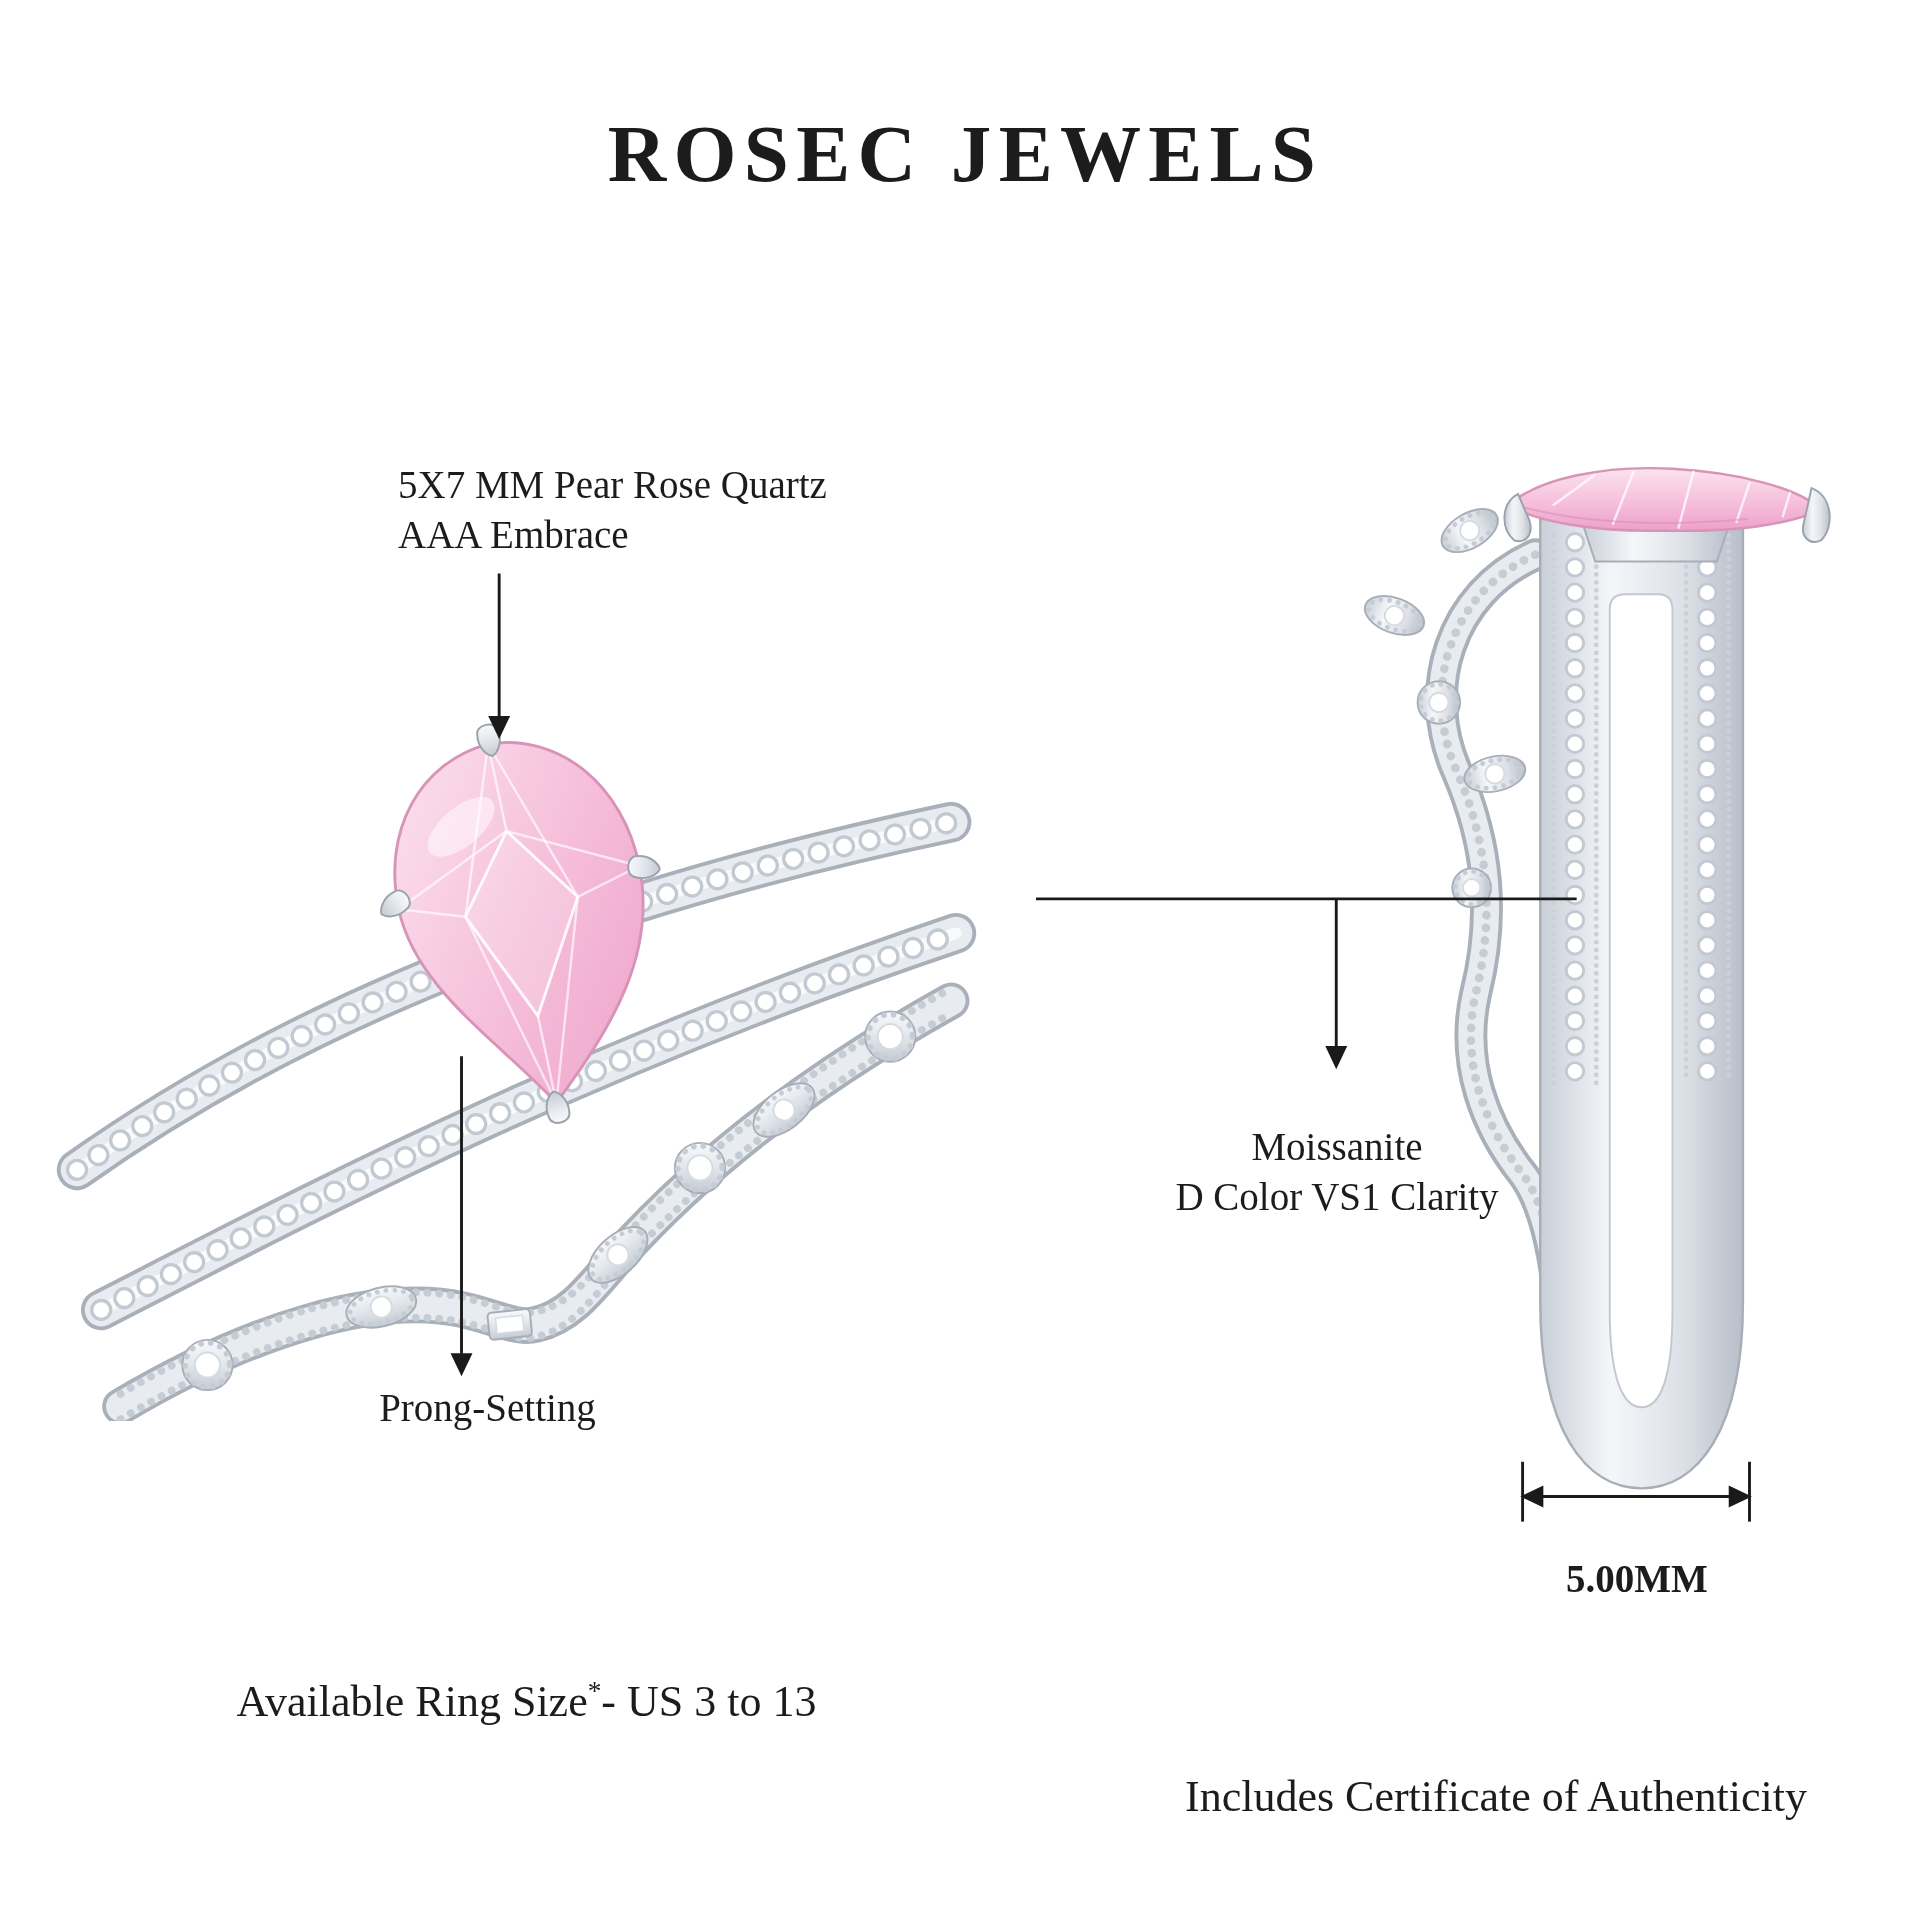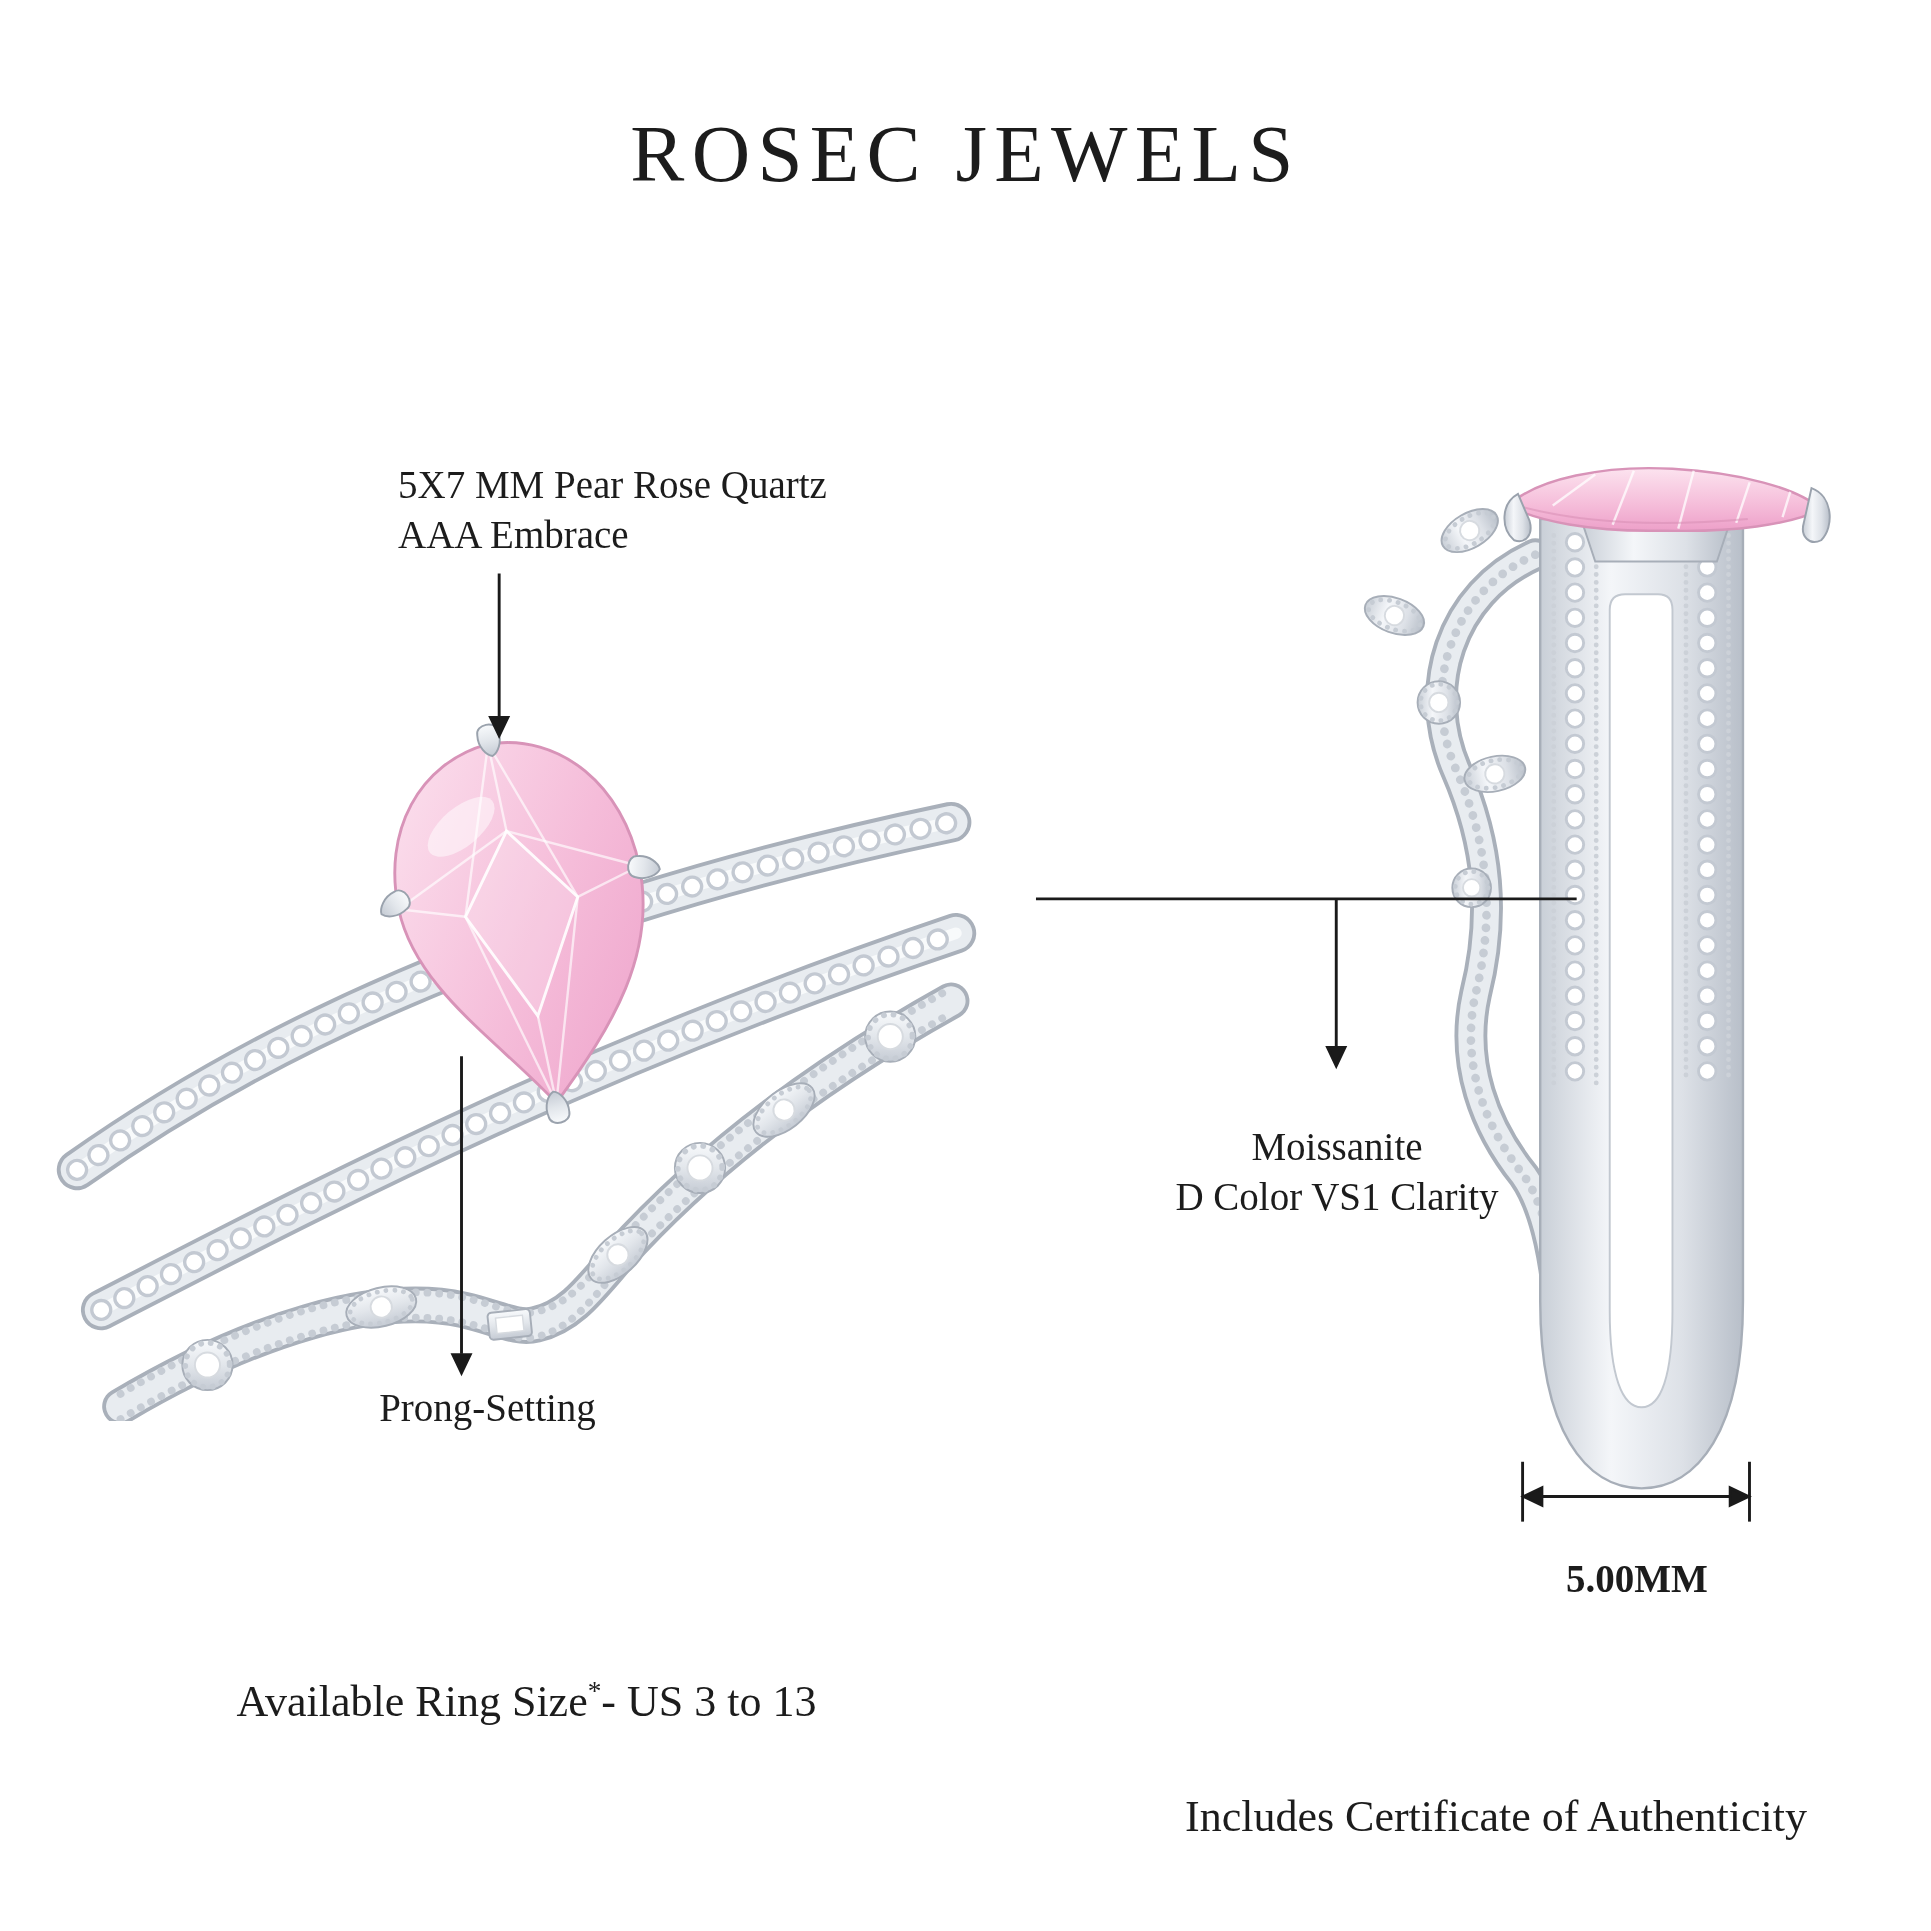--- a/index.html
+++ b/index.html
@@ -3,36 +3,36 @@
 <meta charset="utf-8">
 <style>
   html,body{margin:0;padding:0;background:#ffffff;}
   .canvas{
     position:relative;width:1931px;height:1931px;background:#ffffff;overflow:hidden;
     font-family:"Liberation Serif","DejaVu Serif",serif;color:#1c1c1c;
   }
   .abs{position:absolute;}
   .brand{
     top:108px;left:0;width:1931px;text-align:center;
-    font-size:81px;font-weight:400;letter-spacing:0.09em;
+    font-size:81px;font-weight:700;letter-spacing:0.09em;
   }
   .tagline{
     top:224px;left:0;width:1931px;text-align:center;
     font-size:60px;font-weight:400;letter-spacing:0.015em;
   }
   .anno{font-size:39px;line-height:1.28;z-index:6;}
   .anno-stone{top:460px;left:350px;text-align:left;margin-left:48px;}
   .anno-prong{top:1383px;left:362px;width:251px;text-align:center;}
   .anno-moiss{top:1122px;left:1144px;width:386px;text-align:center;}
   .anno-width{top:1554px;left:1492px;width:290px;text-align:center;font-weight:700;}
   .footer-left{top:1676px;left:92px;width:869px;text-align:center;}
   .footer-left .line1{font-size:44px;}
   .footer-left .line1 sup{font-size:0.62em;vertical-align:super;}
   .footer-left .line2{font-size:37px;margin-top:13.5px;}
-  .footer-right{top:1771px;left:1081px;width:830px;text-align:center;font-size:44px;margin-top:20px;}
+  .footer-right{top:1771px;left:1081px;width:830px;text-align:center;font-size:44px;}
   .ring-front{left:48px;top:687px;width:937px;height:734px;z-index:1;}
   .ring-side{left:1294px;top:463px;width:560px;height:1091px;z-index:1;}
   .overlay{left:0;top:0;width:1931px;height:1931px;z-index:5;pointer-events:none;}
 </style>
 </head>
 <body>
 
 <div class="canvas">
 
   <div class="abs brand">ROSEC JEWELS</div>

